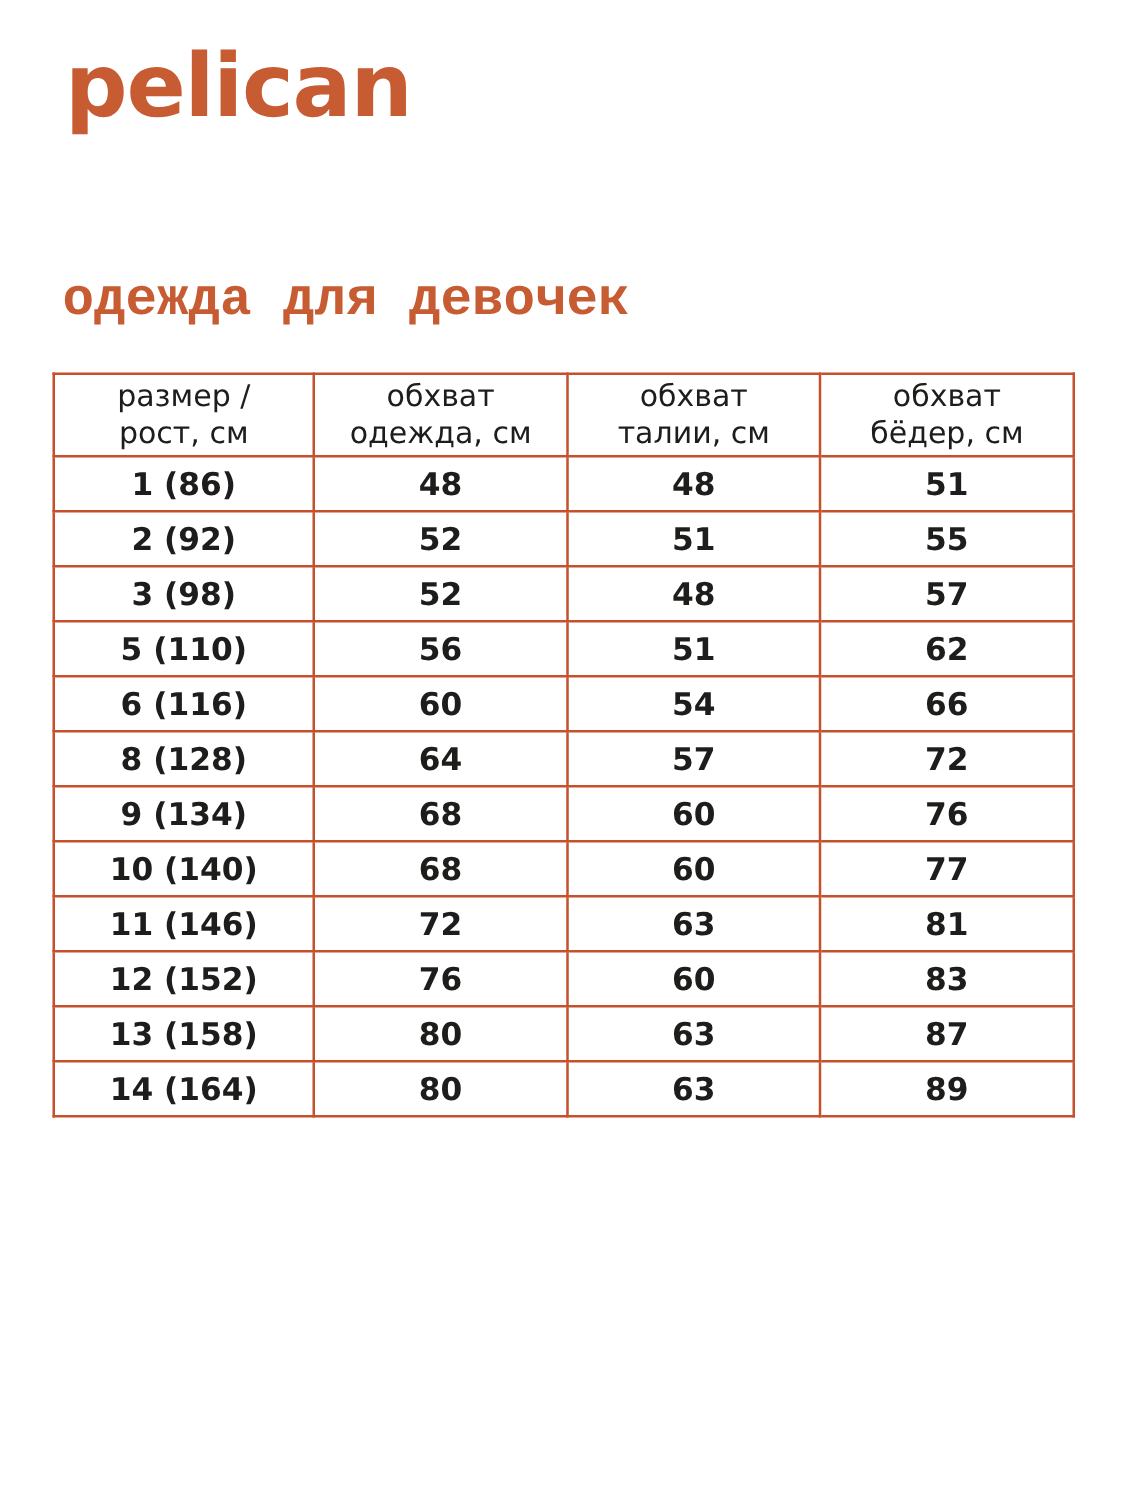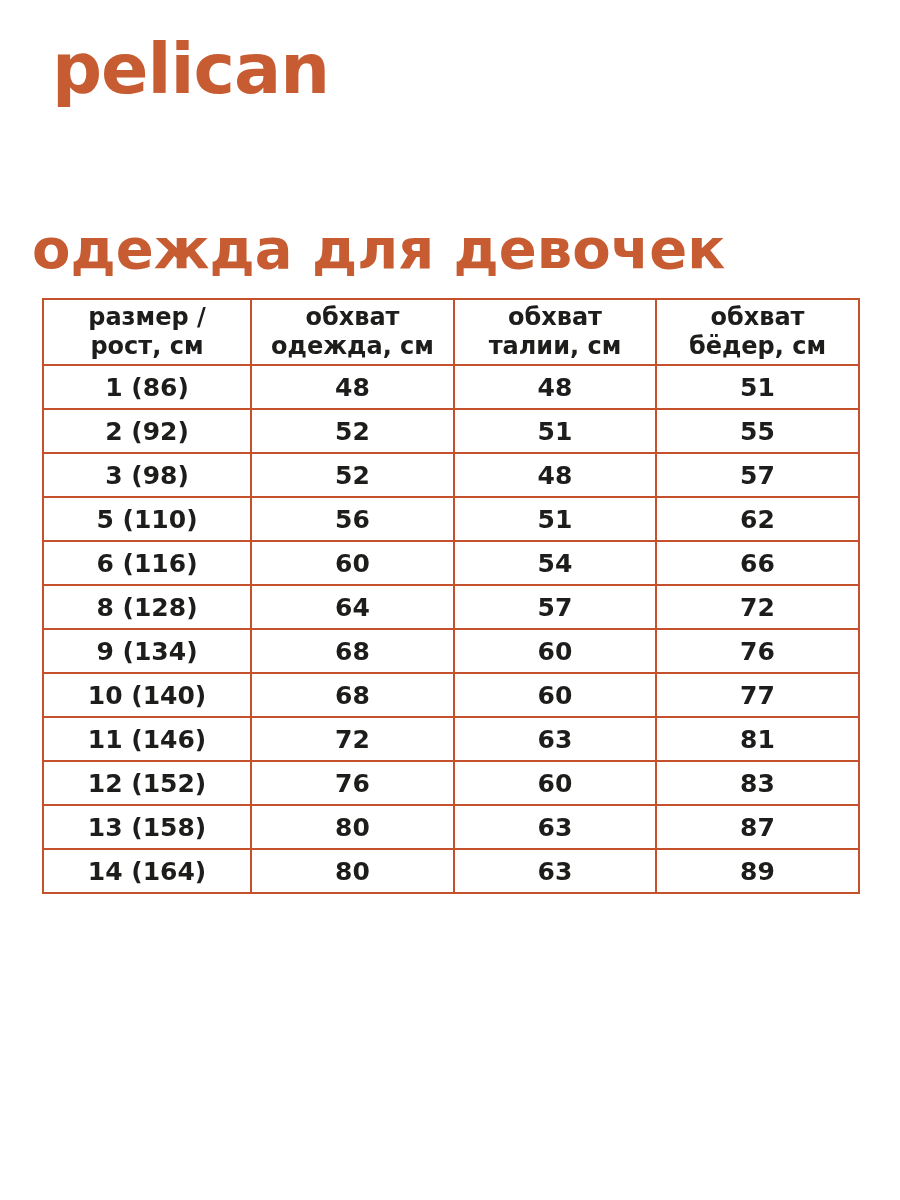--- a/index.html
+++ b/index.html
@@ -16,47 +16,48 @@
     position: absolute;
     left: 52px;
     top: 28px;
     font-size: 70px;
     font-weight: bold;
     color: #c75c33;
     letter-spacing: -1px;
   }
   .page-title {
     position: absolute;
-    left: 32px;
+    left: 50px;
     top: 216px;
-    font-size: 56px;
+    font-size: 42px;
     font-weight: bold;
     color: #c75c33;
     letter-spacing: 0px;
+    font-family: Liberation Mono, monospace;
   }
   table.size-table {
     position: absolute;
     left: 42px;
     top: 298px;
     width: 816px;
     border-collapse: collapse;
     table-layout: fixed;
   }
   .size-table th,
   .size-table td {
     border: 2px solid #c4512b;
     text-align: center;
     vertical-align: middle;
     color: #1d1d1b;
     padding: 0;
   }
   .size-table th {
     height: 66px;
     font-size: 24px;
-    font-weight: bold;
+    font-weight: normal;
     line-height: 1.2;
   }
   .size-table td {
     height: 44px;
     font-size: 25px;
     font-weight: bold;
   }
   .hdr-line { display: block; }
 </style>
 </head>

